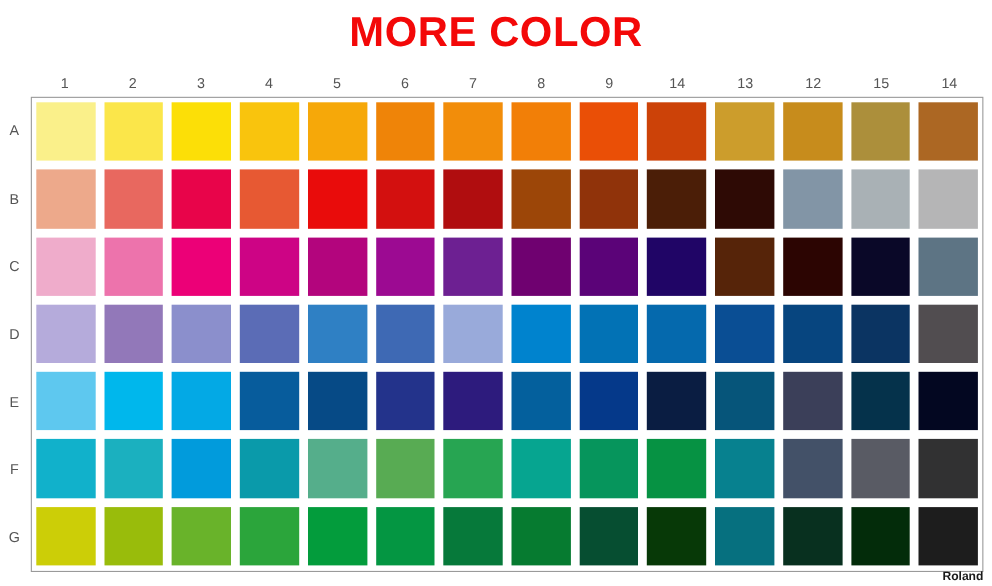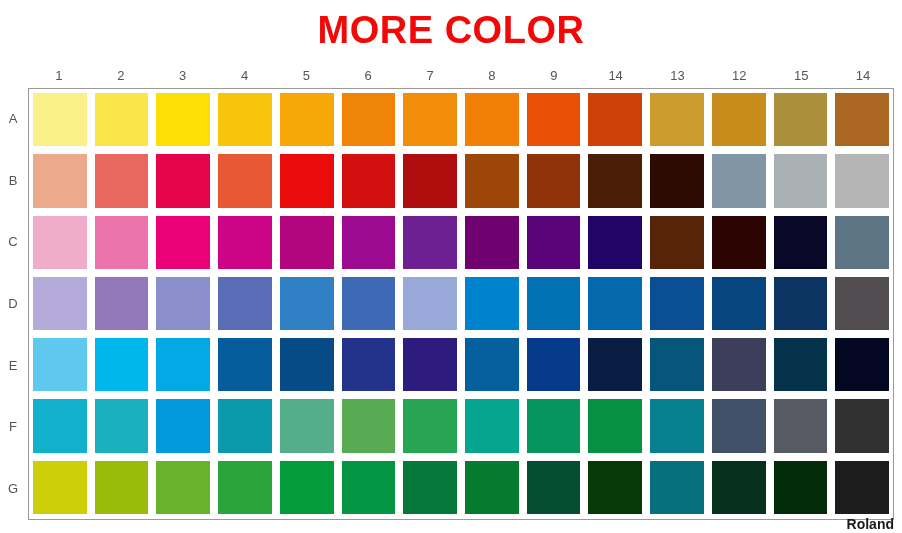--- a/index.html
+++ b/index.html
@@ -100,21 +100,21 @@
     justify-content: center;
     font-size: 13px;
     color: #555555;
     font-family: "Liberation Sans", sans-serif;
   }
   
   #brand {
     position: absolute;
     right: 8px;
     top: 518px;
-    font-size: 14px;
+    font-size: 11px;
     font-weight: bold;
     color: #1a1a1a;
     font-family: "Liberation Sans", sans-serif;
     line-height: 13px;
   }
 </style>
 </head>
 <body>
 
 <div id="page">

